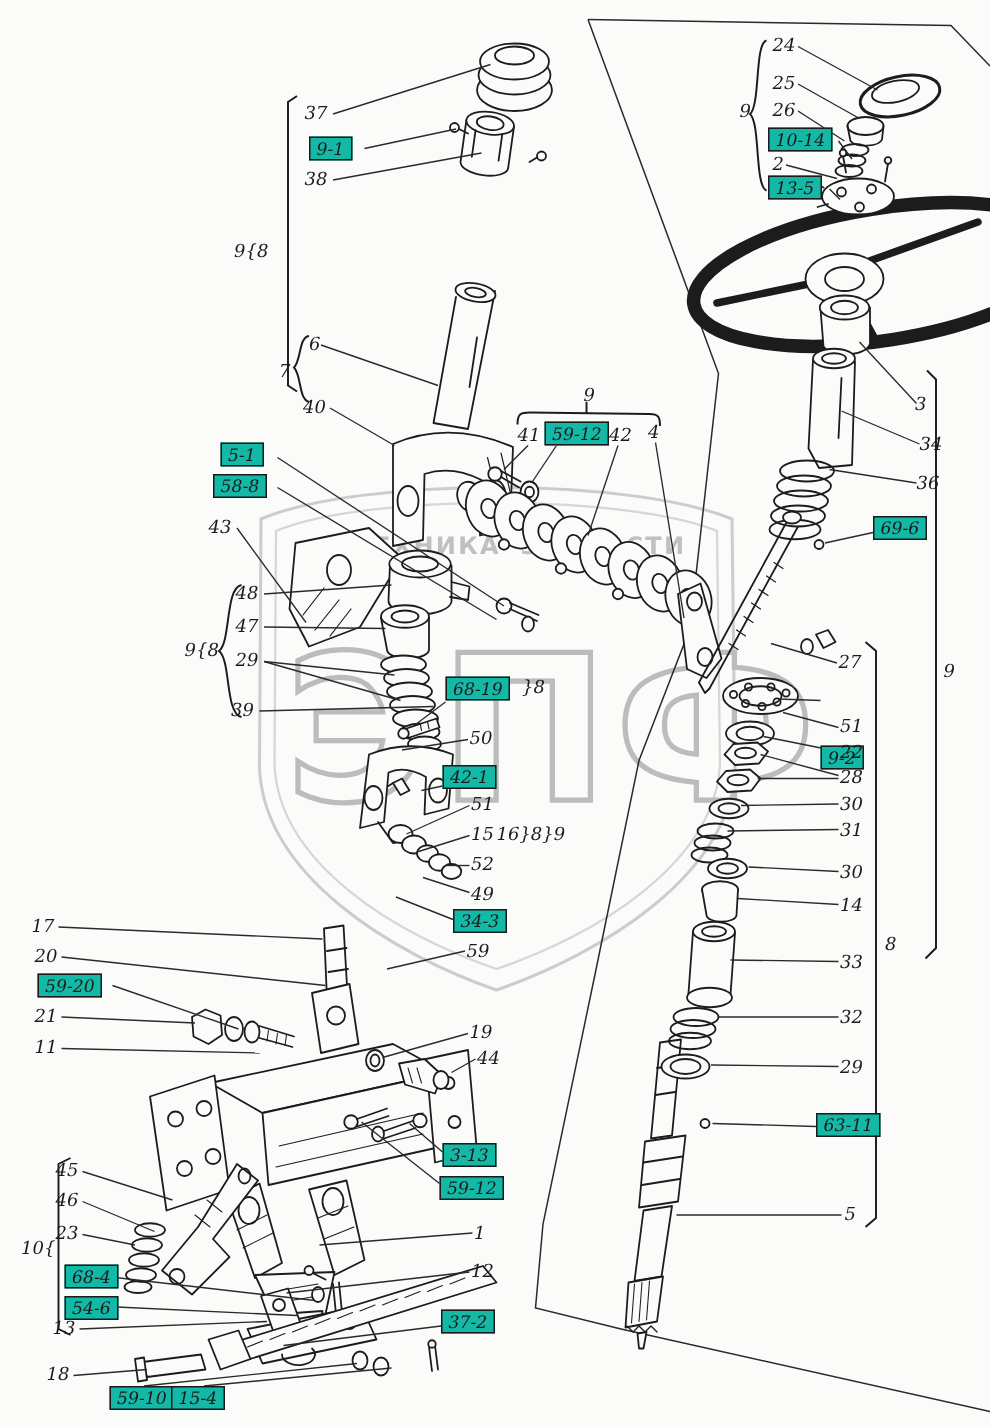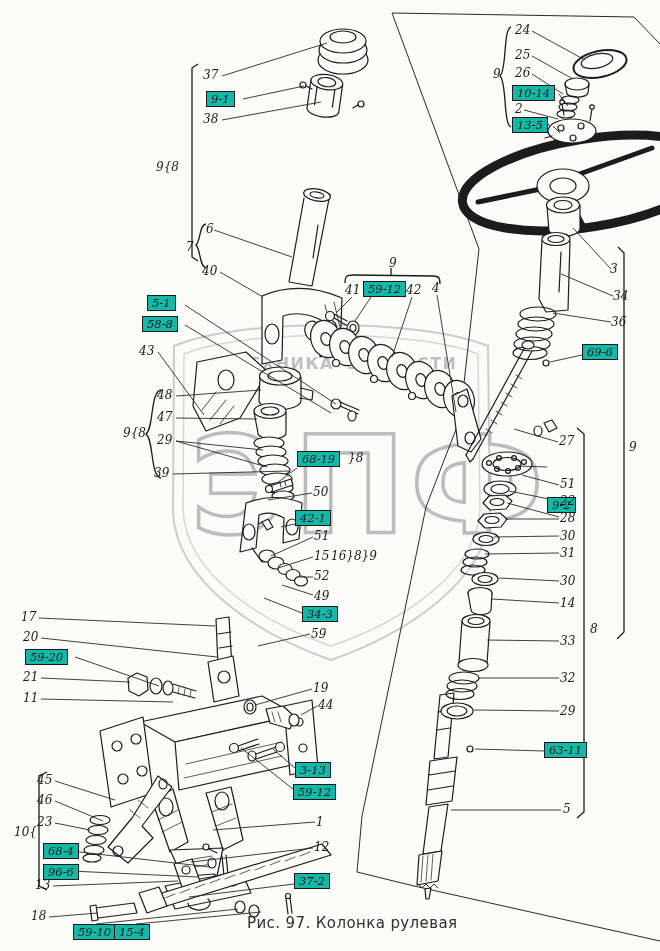--- a/index.html
+++ b/index.html
@@ -534,21 +534,21 @@
       <div class="lbl" style="left: 23px; top: 692px;">11</div>
       <div class="lbl" style="left: 313px; top: 682px;">19</div>
       <div class="lbl" style="left: 318px; top: 699px;">44</div>
       <div class="lbl box" style="left: 295px; top: 762px;">3-13</div>
       <div class="lbl box" style="left: 293px; top: 784px;">59-12</div>
       <div class="lbl" style="left: 37px; top: 774px;">45</div>
       <div class="lbl" style="left: 37px; top: 794px;">46</div>
       <div class="lbl" style="left: 37px; top: 816px;">23</div>
       <div class="lbl" style="left: 14px; top: 826px;">10{</div>
       <div class="lbl box" style="left: 43px; top: 843px;">68-4</div>
-      <div class="lbl box" style="left: 43px; top: 864px;">96-6</div>
+      <div class="lbl box" style="left: 43px; top: 864px;">54-6</div>
       <div class="lbl" style="left: 35px; top: 879px;">13</div>
       <div class="lbl" style="left: 31px; top: 910px;">18</div>
       <div class="lbl box" style="left: 73px; top: 924px;">59-10</div>
       <div class="lbl box" style="left: 114px; top: 924px;">15-4</div>
       <div class="lbl" style="left: 316px; top: 816px;">1</div>
       <div class="lbl" style="left: 314px; top: 841px;">12</div>
       <div class="lbl box" style="left: 294px; top: 873px;">37-2</div>
       <div class="lbl" style="left: 515px; top: 24px;">24</div>
       <div class="lbl" style="left: 515px; top: 49px;">25</div>
       <div class="lbl" style="left: 515px; top: 67px;">26</div>
@@ -576,14 +576,13 @@
       <div class="lbl" style="left: 563px; top: 803px;">5</div>
       <div class="lbl" style="left: 629px; top: 441px;">9</div>
       <div class="lbl" style="left: 590px; top: 623px;">8</div>
       <div class="lbl" style="left: 389px; top: 257px;">9</div>
       <div class="lbl" style="left: 345px; top: 284px;">41</div>
       <div class="lbl box" style="left: 363px; top: 281px;">59-12</div>
       <div class="lbl" style="left: 406px; top: 284px;">42</div>
       <div class="lbl" style="left: 432px; top: 282px;">4</div>
     </div>
 
-<div class="caption">Рис. 97. Колонка рулевая</div>
 </div>
 
 </body></html>

